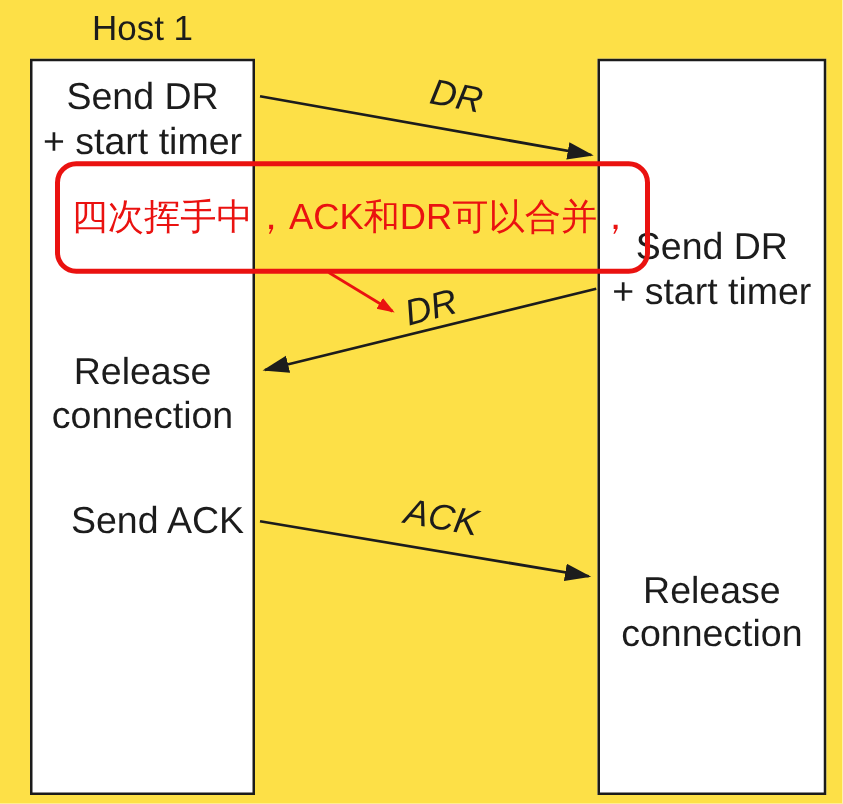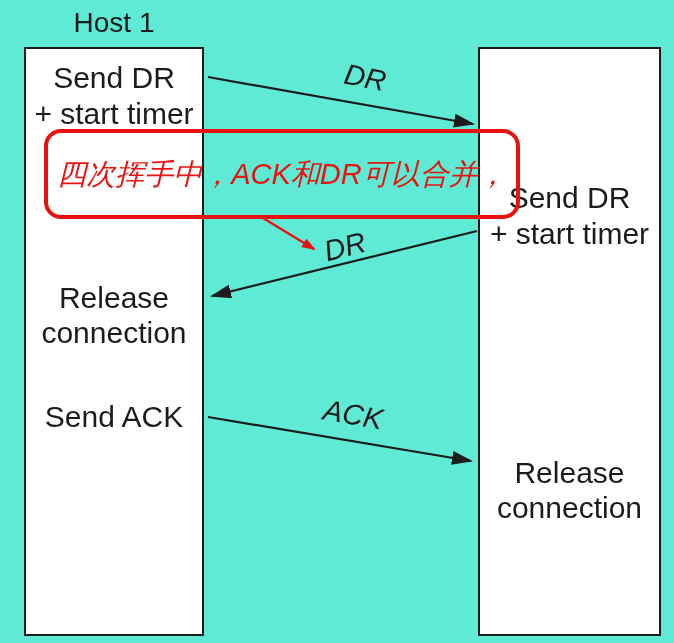--- a/index.html
+++ b/index.html
@@ -3,21 +3,21 @@
 <meta charset="utf-8">
 <style>
   :root{
     --ink:#1c1c1c;
     --red:#ea1210;
   }
   html,body{margin:0;padding:0;background:#ffffff;}
   .canvas{
     position:relative;
     width:674px;height:643px;
-    background:#5eead4;
+    background:#fde047;
     font-family:"Liberation Sans","DejaVu Sans",sans-serif;
     color:var(--ink);
     overflow:hidden;
   }
   .host-title{
     position:absolute;
     text-align:center;
     font-size:28px;
     line-height:34px;
     color:var(--ink);
@@ -62,21 +62,20 @@
     box-sizing:border-box;
     border:4px solid var(--red);
     border-radius:17px;
     background:transparent;
     z-index:4;
     display:flex;
     flex-direction:column;
     justify-content:center;
     align-items:center;
     padding-top:1px;
-    font-style:italic;
   }
   .ann-line{
     color:var(--red);
     font-size:29px;
     line-height:37px;
     white-space:nowrap;
     text-align:center;
   }
 </style>
 </head>
@@ -90,21 +89,21 @@
   <div class="host-box" style="left:478px;top:47px;width:183px;height:589px;"></div>
 
   <div class="evt tight" style="left:24px;top:60px;width:180px;">
     <div class="ln">Send DR</div>
     <div class="ln">+ start timer</div>
   </div>
   <div class="evt" style="left:24px;top:280px;width:180px;">
     <div class="ln">Release</div>
     <div class="ln">connection</div>
   </div>
-  <div class="evt" style="left:24px;top:399px;width:180px;">
+  <div class="evt" style="left:36px;top:399px;width:180px;">
     <div class="ln">Send ACK</div>
   </div>
 
   <div class="evt tight" style="left:478px;top:180px;width:183px;">
     <div class="ln">Send DR</div>
     <div class="ln">+ start timer</div>
   </div>
   <div class="evt" style="left:478px;top:455px;width:183px;">
     <div class="ln">Release</div>
     <div class="ln">connection</div>

